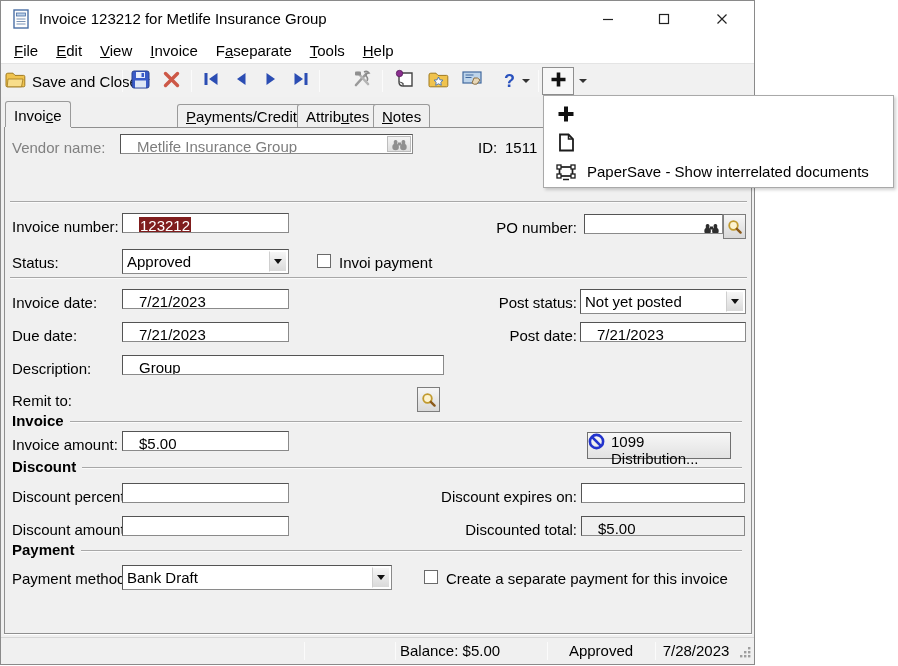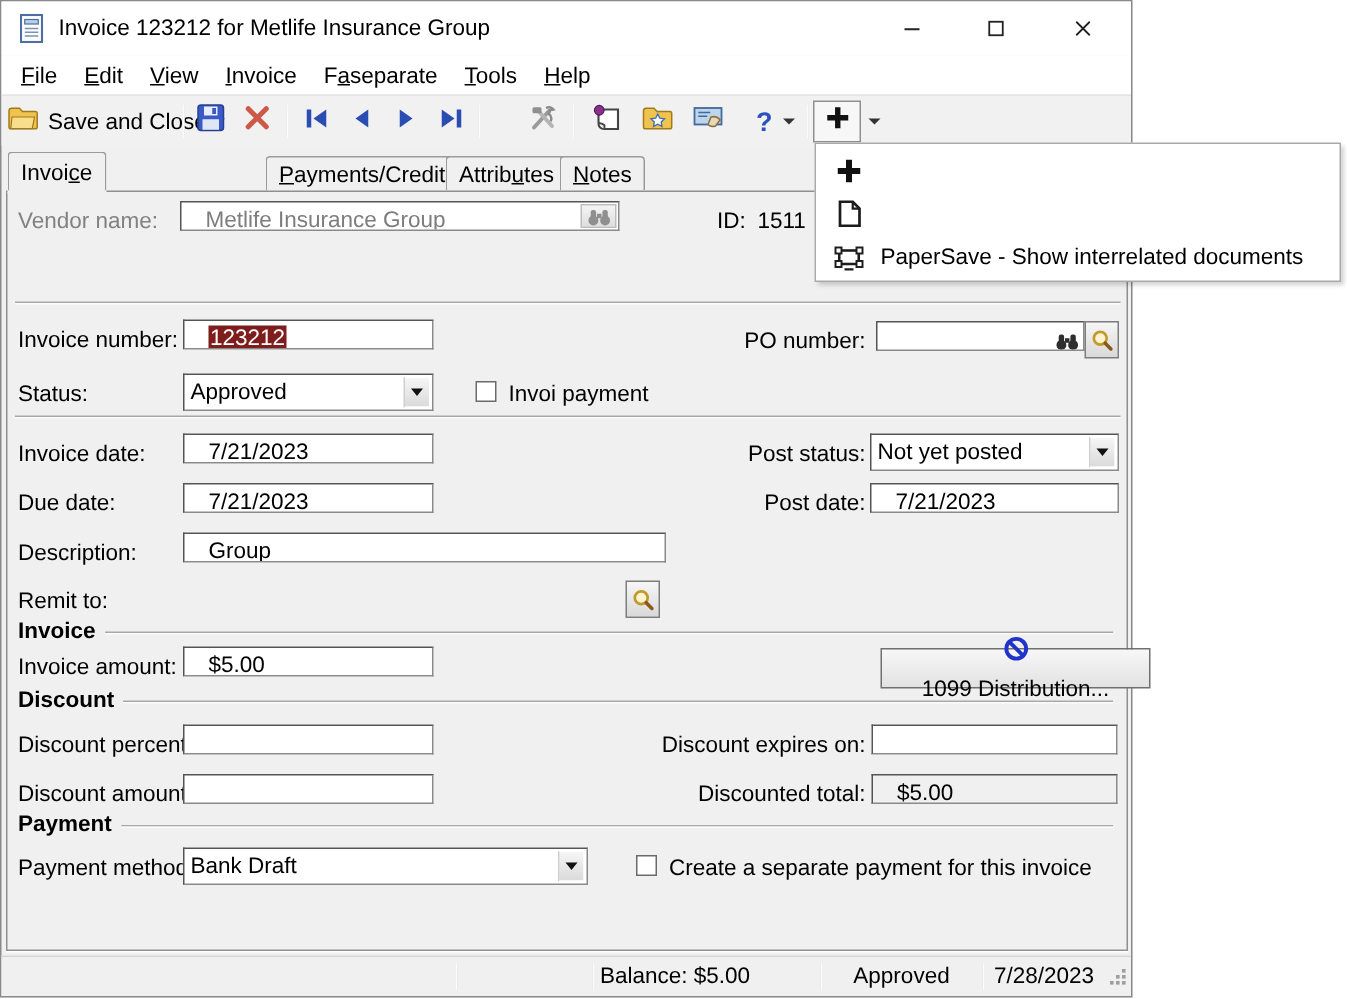--- a/index.html
+++ b/index.html
@@ -43,21 +43,21 @@
   .sel { background:#7f1d1d; color:#fff; padding:0 1px; }
   .combo { position:absolute; height:25px; background:#fff; border:1px solid #545454; border-color:#545454 #8a8a8a #8a8a8a #545454; font-size:15px; line-height:23px; padding-left:4px; white-space:nowrap; overflow:hidden; }
   .combo-btn { position:absolute; right:1px; top:1px; bottom:1px; width:18px; background:linear-gradient(#f6f6f6,#dadada); border:1px solid #fff; border-left-color:#cfcfcf; display:flex; align-items:center; justify-content:center; }
   .combo-btn .tri { width:0; height:0; border-left:4px solid transparent; border-right:4px solid transparent; border-top:5px solid #111; }
   .inbtn { position:absolute; top:1px; bottom:1px; width:24px; right:1px; background:linear-gradient(#f4f4f4,#dedede); border:1px solid #bdbdbd; display:flex; align-items:center; justify-content:center; }
   .sqbtn { position:absolute; width:23px; height:25px; background:linear-gradient(#f6f6f6,#d9d9d9); border:1px solid #7d7d7d; display:flex; align-items:center; justify-content:center; }
   .cb { position:absolute; width:14px; height:14px; background:#fff; border:1px solid #6a6a6a; }
   .sect-head { position:absolute; left:7px; right:9px; display:flex; align-items:center; }
   .sect-head b { font-size:15px; margin-right:6px; white-space:nowrap; }
   .sect-head .line { flex:1; height:0; border-top:1px solid #a8a8a8; border-bottom:1px solid #fbfbfb; margin-top:2px; }
-  .btn1099 { position:absolute; left:582px; top:304px; width:180px; height:27px; background:linear-gradient(#f7f7f7,#e2e2e2); border:1px solid #707070; display:flex; align-items:center; justify-content:center; font-size:15px; gap:6px;flex-direction:column; }
+  .btn1099 { position:absolute; left:582px; top:304px; width:144px; height:27px; background:linear-gradient(#f7f7f7,#e2e2e2); border:1px solid #707070; display:flex; justify-content:center; font-size:15px; gap:6px; }
 
   
   .statusbar { position:absolute; left:0; top:636px; right:0; height:27px; background:#f0f0f0; border-top:1px solid #d6d6d6; font-size:15px; }
   .sdiv { position:absolute; top:4px; bottom:4px; width:1px; background:#c6c6c6; border-right:1px solid #fbfbfb; }
   .spanel { position:absolute; top:4px; white-space:nowrap; }
   .grip { position:absolute; right:2px; bottom:2px; }
 
   
   .ps-menu { position:absolute; left:543px; top:95px; width:351px; height:93px; background:#ffffff; border:1px solid #a9a9a9; box-shadow:2px 2px 3px rgba(0,0,0,0.18); z-index:10; padding-top:3px; }
   .ps-item { height:29px; display:flex; align-items:center; font-size:15px; }

